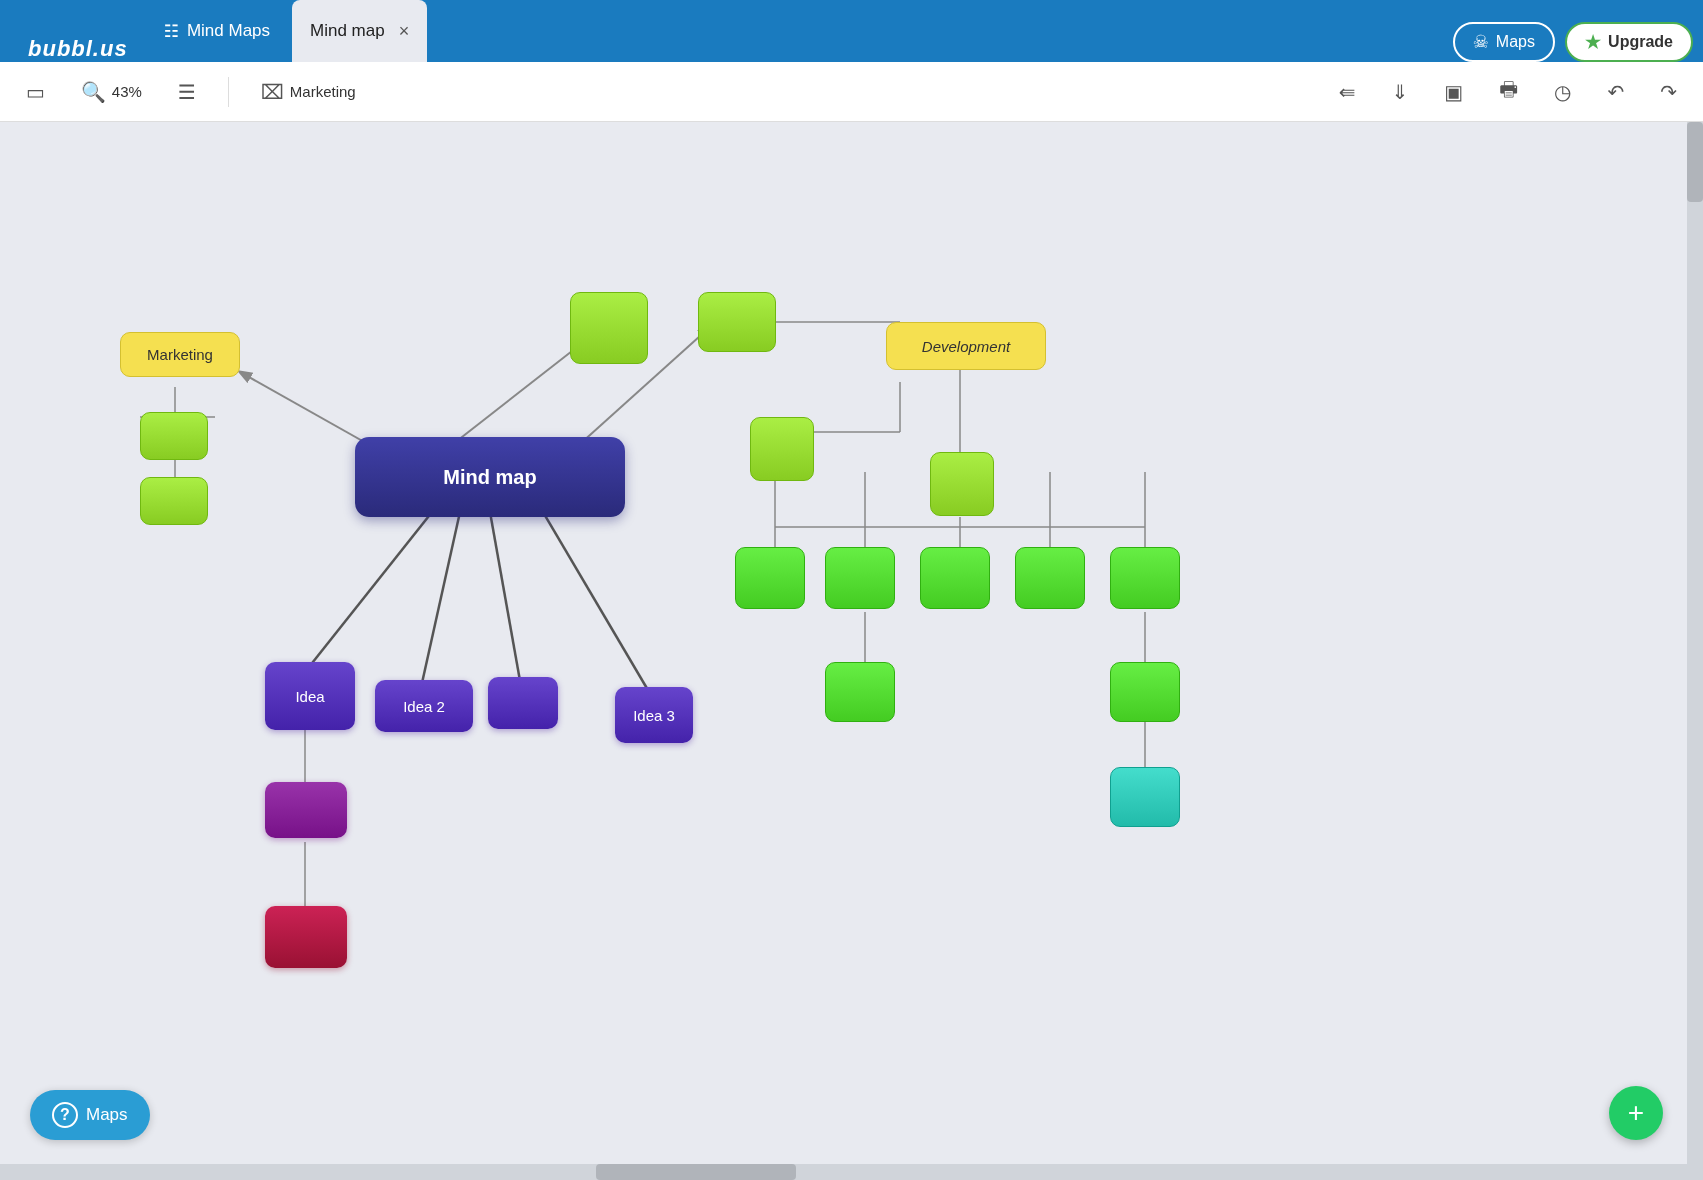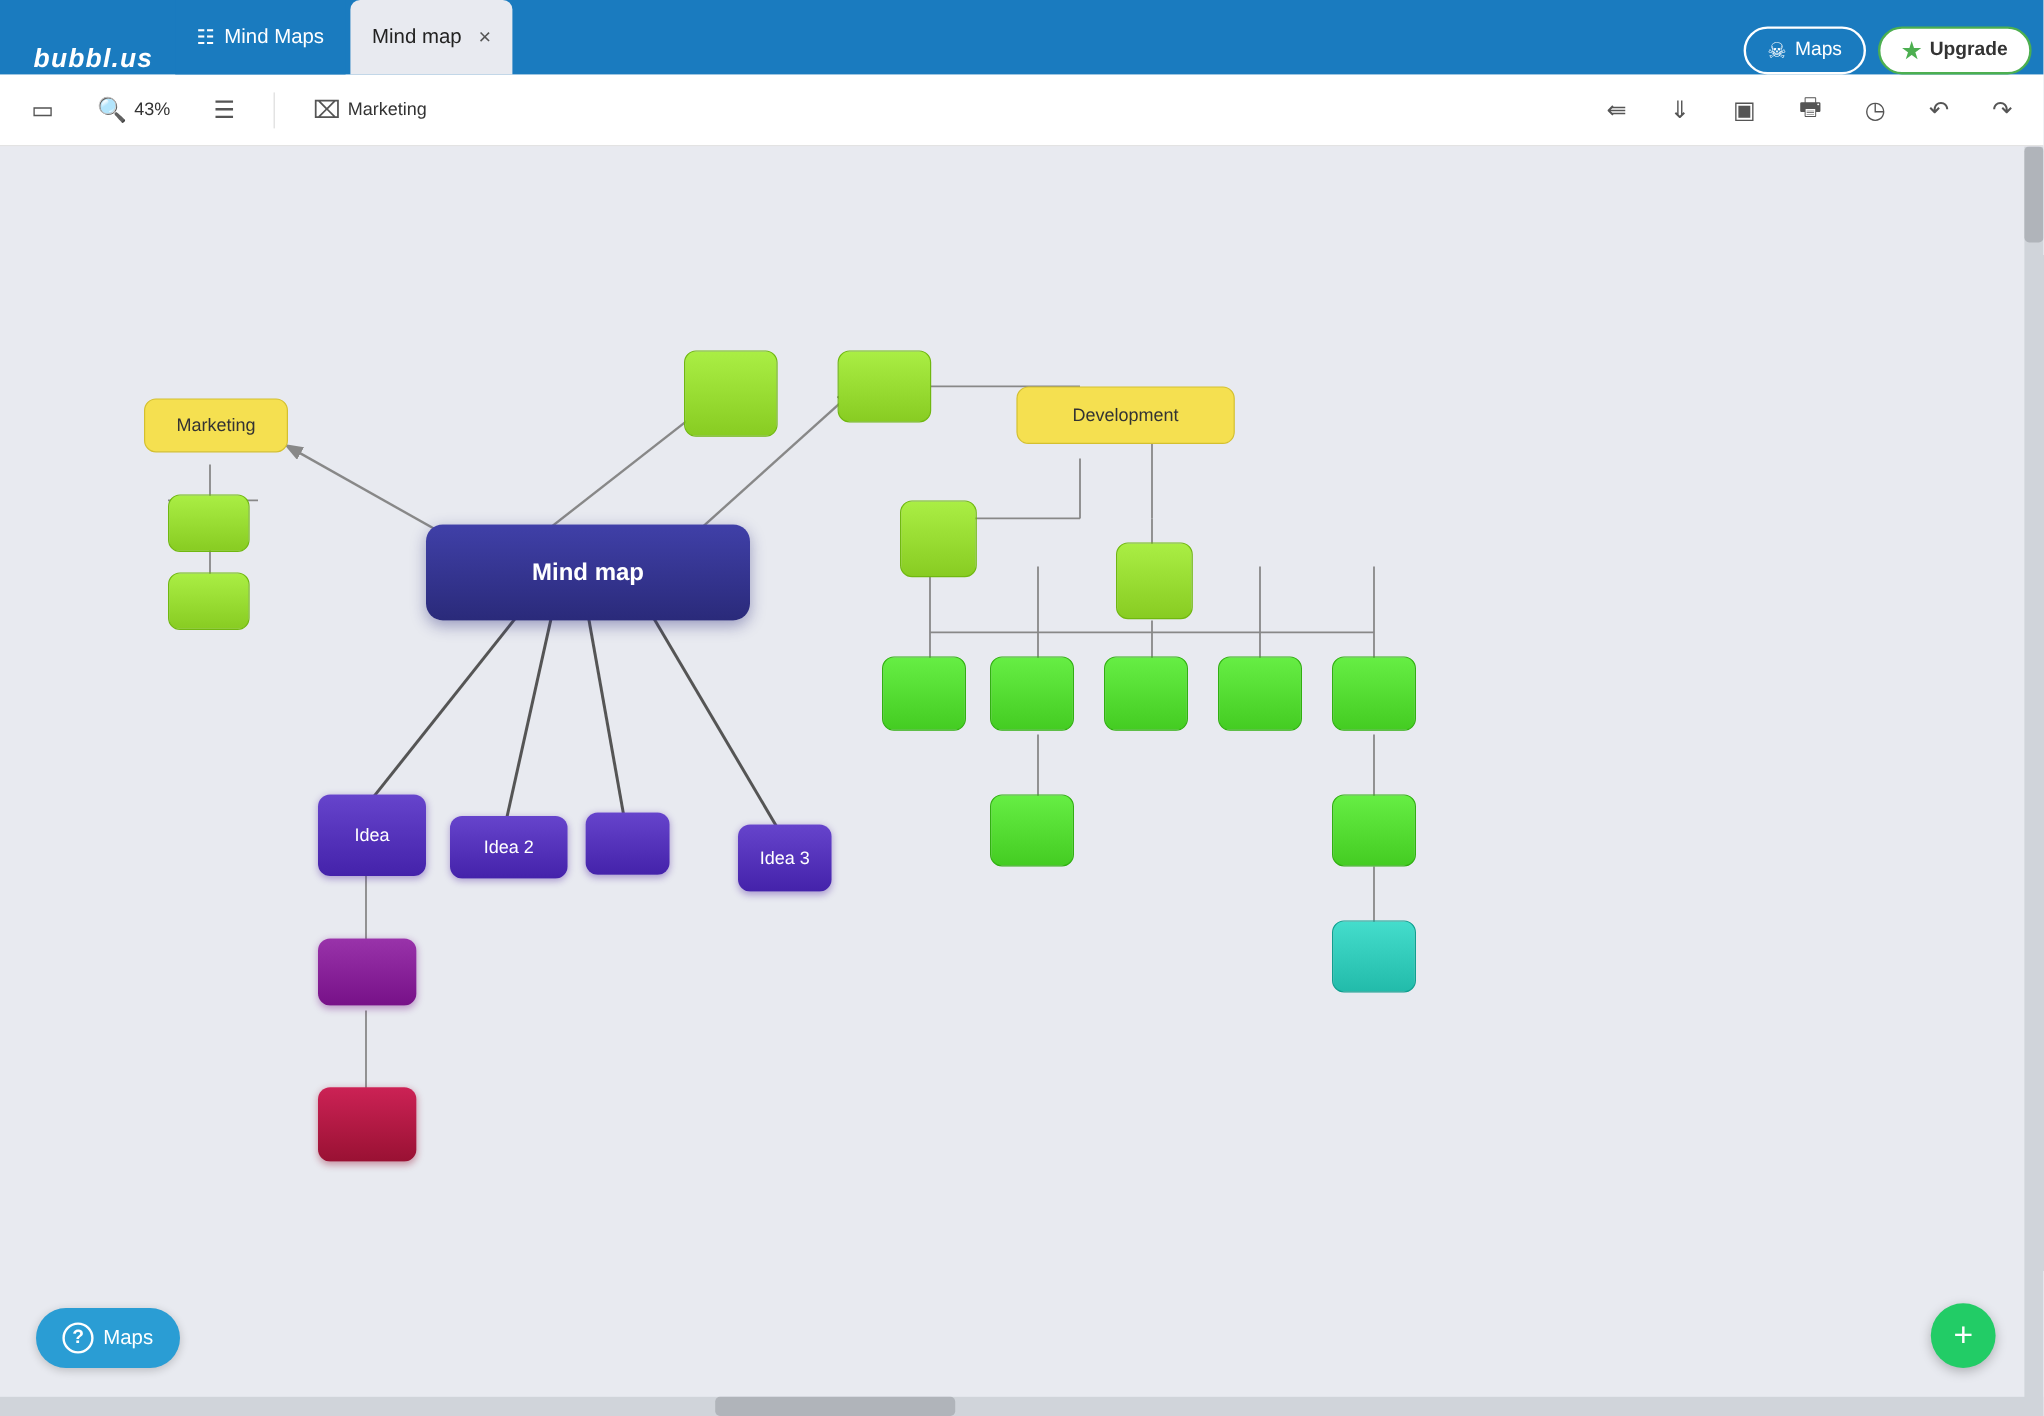--- a/index.html
+++ b/index.html
@@ -394,21 +394,21 @@
     <span>Marketing</span>
   </div>
 
   <div class="node node-green-light" style="left:140px;top:290px;width:68px;height:48px;"></div>
   <div class="node node-green-light" style="left:140px;top:355px;width:68px;height:48px;"></div>
 
   <div class="node node-green-light" style="left:570px;top:170px;width:78px;height:72px;"></div>
 
   <div class="node node-green-light" style="left:698px;top:170px;width:78px;height:60px;"></div>
 
-  <div class="node node-yellow" style="left:847px;top:200px;width:182px;height:48px;">
+  <div class="node node-yellow" style="left:886px;top:200px;width:160px;height:48px;font-style:italic;">
     <span>Development</span>
   </div>
 
   <div class="node node-green-light" style="left:750px;top:295px;width:64px;height:64px;"></div>
 
   <div class="node node-green-light" style="left:930px;top:330px;width:64px;height:64px;"></div>
 
   <div class="node node-green-bright" style="left:735px;top:425px;width:70px;height:62px;"></div>
   <div class="node node-green-bright" style="left:825px;top:425px;width:70px;height:62px;"></div>
   <div class="node node-green-bright" style="left:920px;top:425px;width:70px;height:62px;"></div>

